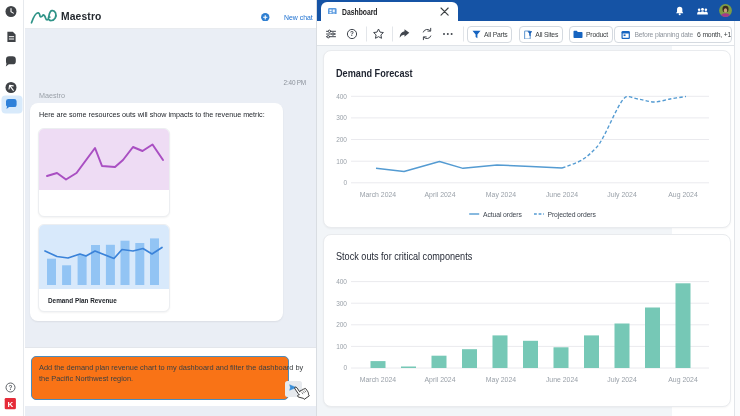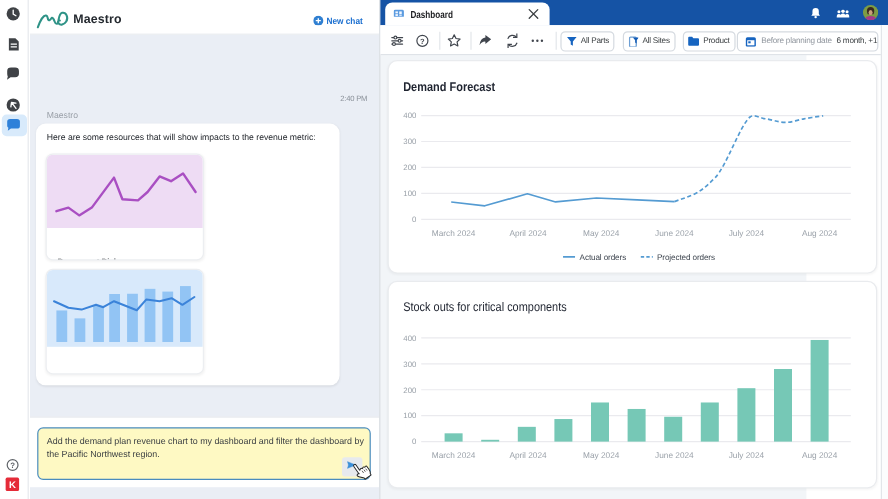--- a/index.html
+++ b/index.html
@@ -41,28 +41,28 @@
 
     <div class="abs" style="left:0;top:0;width:291px;height:29px;background:#fff;border-bottom:1px solid #e8ebef;"></div>
     <svg class="abs" style="left:5px;top:8px" width="28" height="16" viewBox="0 0 28 16">
       <path d="M1.5 14.8 C3.5 9 6.3 4.4 8.4 4.9 C10.5 5.4 9.2 9.4 11.2 8.8 C13.2 8.2 12.6 5.6 14.4 7.6 C15.9 9.3 15.4 12.4 17.6 11.8 C19.3 11.3 18.3 3.4 21.8 2.7 C25.2 2 27.2 6.6 25.2 10 C23.4 13 19.5 13.4 18.5 10.9 C17.9 9.4 19 8.5 19.9 9.1" fill="none" stroke="#2f9387" stroke-width="1.7" stroke-linecap="round"></path>
     </svg>
     <div class="abs" style="left:36px;top:11px;font-size:10.3px;font-weight:bold;color:#24292f;letter-spacing:0.15px;">Maestro</div>
     <svg class="abs" style="left:236.4px;top:12.8px" width="8.5" height="8.5" viewBox="0 0 10 10">
       <circle cx="5" cy="5" r="4.9" fill="#2f7fd1"></circle>
       <path d="M5 2.5 v5 M2.5 5 h5" stroke="#fff" stroke-width="1.3"></path>
     </svg>
-    <div class="abs" style="left:247px;top:13px;font-size:7.5px;font-weight:bold;color:#1b6fd0;"><span class="sx" style="transform:scaleX(0.92)">New chat</span></div>
+    <div class="abs" style="left:259px;top:13px;font-size:7.5px;font-weight:normal;color:#1b6fd0;"><span class="sx" style="transform:scaleX(0.92)">New chat</span></div>
 
     <div class="abs" style="left:181px;top:78.5px;width:100px;font-size:6.4px;letter-spacing:-0.2px;color:#8b919a;text-align:right;">2:40 PM</div>
 
     <div class="abs" style="left:14px;top:91px;font-size:7.2px;color:#9aa0a8;">Maestro</div>
 
     <div class="abs" style="left:5px;top:103px;width:253px;height:218px;background:#fff;border-radius:8px;box-shadow:0 1px 2px rgba(0,0,0,0.07);"></div>
-    <div class="abs" style="left:14px;top:110px;width:240px;font-size:7.2px;color:#23272d;white-space:nowrap;">Here are some resources that will show impacts to the revenue metric:</div>
+    <div class="abs" style="left:14px;top:110px;width:240px;font-size:7.2px;color:#23272d;white-space:nowrap;">Here are some resources outs will show impacts to the revenue metric:</div>
 
     <div class="abs" style="left:13px;top:128px;width:132px;height:89px;background:#fff;border:1px solid #eceef1;border-radius:6px;overflow:hidden;box-shadow:0 1px 2px rgba(0,0,0,0.05);">
       <div style="width:100%;height:61px;background:#eedcf4;">
         <svg width="132" height="61" viewBox="0 0 132 61">
           <polyline points="8,47 18,44 27,50.5 37.5,44 56,19 63,37 76,38 84,31 94,18 103.5,22 113.5,15.5 124,31" fill="none" stroke="#a94fc2" stroke-width="2" stroke-linejoin="round" stroke-linecap="round"></polyline>
         </svg>
       </div>
       <div style="padding:8px 0 0 9px;font-size:7.6px;font-weight:bold;color:#23272d;margin-top:16px;"><span class="sx" style="transform:scaleX(0.86)">Revenue at Risk</span></div>
     </div>
 
@@ -75,24 +75,25 @@
             <rect x="38.6" y="29.8" width="9" height="30.2"></rect>
             <rect x="52" y="20" width="9" height="40"></rect>
             <rect x="66.9" y="19.8" width="9" height="40.2"></rect>
             <rect x="81.5" y="15.7" width="9" height="44.3"></rect>
             <rect x="96.3" y="18" width="9" height="42"></rect>
             <rect x="111" y="13.4" width="9" height="46.6"></rect>
           </g>
           <polyline points="6,26 18,31.5 29,33 41,29 47,31 56,26 75,33.5 83,24.5 94,26 104,23.5 113,29 123,22.5" fill="none" stroke="#3b83d9" stroke-width="1.7" stroke-linejoin="round" stroke-linecap="round"></polyline>
         </svg>
       </div>
+      <div style="padding:7px 0 0 9px;font-size:7.6px;font-weight:bold;color:#23272d;"><span class="sx" style="transform:scaleX(0.84)">Demand Plan Revenue</span></div>
     </div>
 
     <div class="abs" style="left:0;top:347px;width:291px;height:59px;background:#fff;border-top:1px solid #e3e6eb;"></div>
-    <div class="abs" style="left:6px;top:356px;width:278px;height:44px;background:#fef9c3;border:1.5px solid #4a8cbe;border-radius:5px;font-size:7.4px;color:#3c4043;line-height:11.5px;padding:4.5px 0 0 7px;white-space:nowrap;">Add the demand plan revenue chart to my dashboard and filter the dashboard by<br>the Pacific Northwest region.</div>
+    <div class="abs" style="left:6px;top:356px;width:258px;height:44px;background:#f97316;border:1.5px solid #4a8cbe;border-radius:5px;font-size:7.4px;color:#3c4043;line-height:11.5px;padding:4.5px 0 0 7px;white-space:nowrap;">Add the demand plan revenue chart to my dashboard and filter the dashboard by<br>the Pacific Northwest region.</div>
     <div class="abs" style="left:260px;top:380.5px;width:16.5px;height:16px;background:#e7eaee;border-radius:2.5px;"></div>
     <svg class="abs" style="left:263.5px;top:383.5px" width="8" height="7" viewBox="0 0 8 7">
       <path d="M0.6 6.3 L7.4 3.5 L0.6 0.7 L1.4 3.5 Z M1.4 3.5 H5" fill="#3b8fd8" stroke="#3b8fd8" stroke-width="0.4" stroke-linejoin="round"></path>
     </svg>
 
     <svg class="abs" style="left:264.3px;top:385.6px" width="24" height="24" viewBox="0 0 24 24">
       <g transform="rotate(-35 6.1 1.2)">
         <path d="M5.0 8.2 V2.6 Q5.0 1.2 6.1 1.2 Q7.2 1.2 7.2 2.6 V7.6 L7.8 7.7 Q7.9 7.0 8.7 7.0 Q9.5 7.0 9.7 7.8 L10.2 7.85 Q10.4 7.2 11.1 7.25 Q11.9 7.3 12.0 8.0 L12.4 8.1 Q12.7 7.6 13.3 7.75 Q14.0 7.95 14.0 8.8 V11.6 Q14.0 13.3 13.3 14.3 L12.8 15.1 V16.4 H6.6 V15.2 L3.6 11.7 Q2.4 10.3 3.3 9.6 Q4.2 8.9 5.2 9.9 L5.0 8.2 Z" fill="#fff" stroke="#222" stroke-width="0.8" stroke-linejoin="round"></path>
         <path d="M8.6 9.2 V11.4 M10.4 9.3 V11.4 M12.1 9.5 V11.4" stroke="#222" stroke-width="0.55" fill="none"></path>
       </g>

